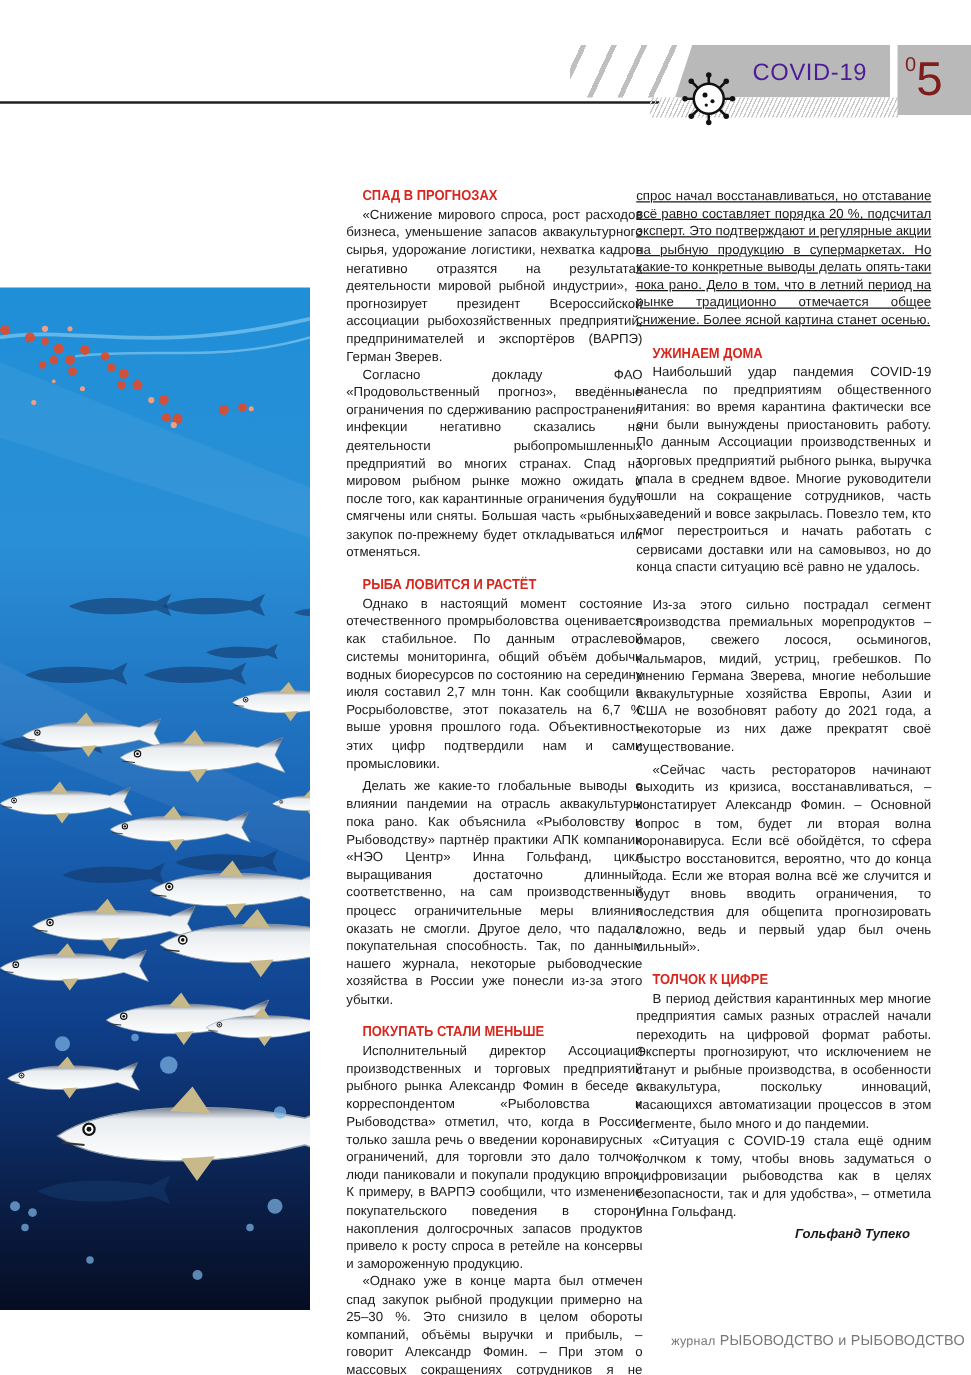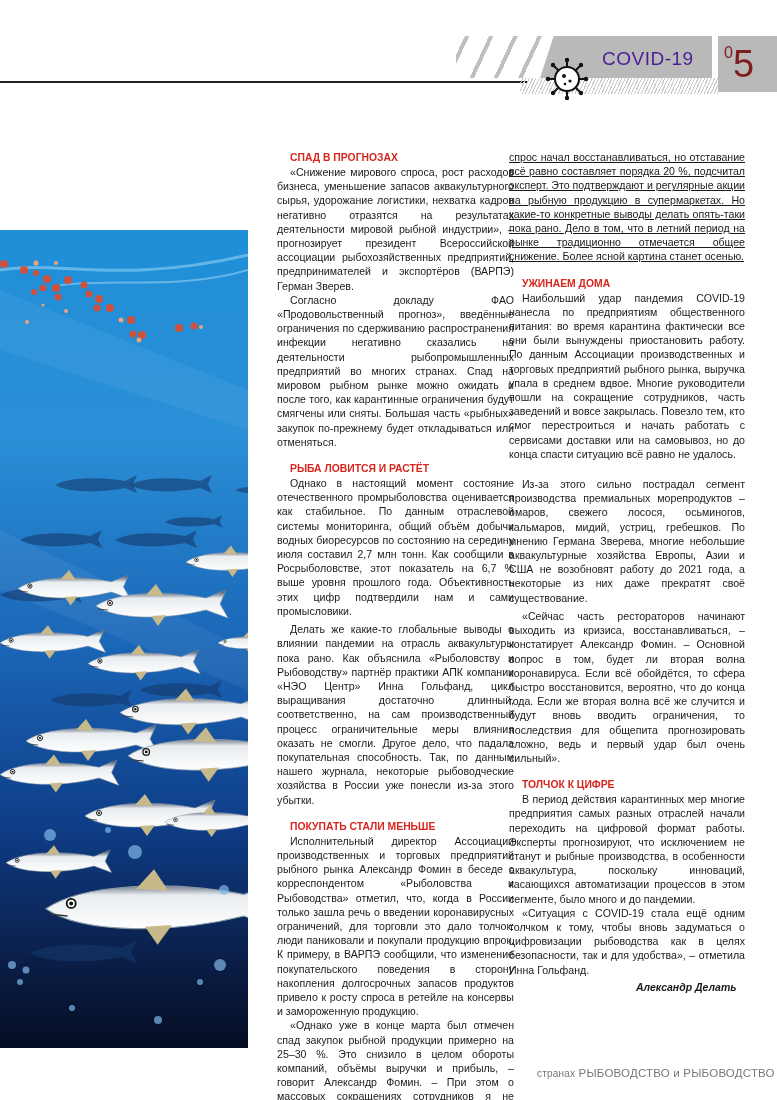--- a/index.html
+++ b/index.html
@@ -190,18 +190,18 @@
   <h3>УЖИНАЕМ ДОМА</h3>
   <p>Наибольший удар пандемия COVID-19 нанесла по предприятиям общественного питания: во время карантина фактически все они были вынуждены приостановить работу. По данным Ассоциации производственных и торговых предприятий рыбного рынка, выручка упала в среднем вдвое. Многие руководители пошли на сокращение сотрудников, часть заведений и вовсе закрылась. Повезло тем, кто смог перестроиться и начать работать с сервисами доставки или на самовывоз, но до конца спасти ситуацию всё равно не удалось.</p>
   <p style="margin-top:16px">Из-за этого сильно пострадал сегмент производства премиальных морепродуктов – омаров, свежего лосося, осьминогов, кальмаров, мидий, устриц, гребешков. По мнению Германа Зверева, многие небольшие аквакультурные хозяйства Европы, Азии и США не возобновят работу до 2021 года, а некоторые из них даже прекратят своё существование.</p>
   <p style="margin-top:4px">«Сейчас часть рестораторов начинают выходить из кризиса, восстанавливаться, – констатирует Александр Фомин. – Основной вопрос в том, будет ли вторая волна коронавируса. Если всё обойдётся, то сфера быстро восстановится, вероятно, что до конца года. Если же вторая волна всё же случится и будут вновь вводить ограничения, то последствия для общепита прогнозировать сложно, ведь и первый удар был очень сильный».</p>
   <div class="gap"></div>
   <h3>ТОЛЧОК К ЦИФРЕ</h3>
   <p>В период действия карантинных мер многие предприятия самых разных отраслей начали переходить на цифровой формат работы. Эксперты прогнозируют, что исключением не станут и рыбные производства, в особенности аквакультура, поскольку инноваций, касающихся автоматизации процессов в этом сегменте, было много и до пандемии.</p>
   <p>«Ситуация с COVID-19 стала ещё одним толчком к тому, чтобы вновь задуматься о цифровизации рыбоводства как в целях безопасности, так и для удобства», – отметила Инна Гольфанд.</p>
 </div>
 
-<div class="author">Александр Делать</div>
+<div class="author">Гольфанд Тупеко</div>
 
 <div class="footer">
-  <span style="font-size:10px">странах</span>
+  <span style="font-size:10px">журнал</span>
   <span>РЫБОВОДСТВО и РЫБОВОДСТВО</span>
 </div>
 
 </body></html>

